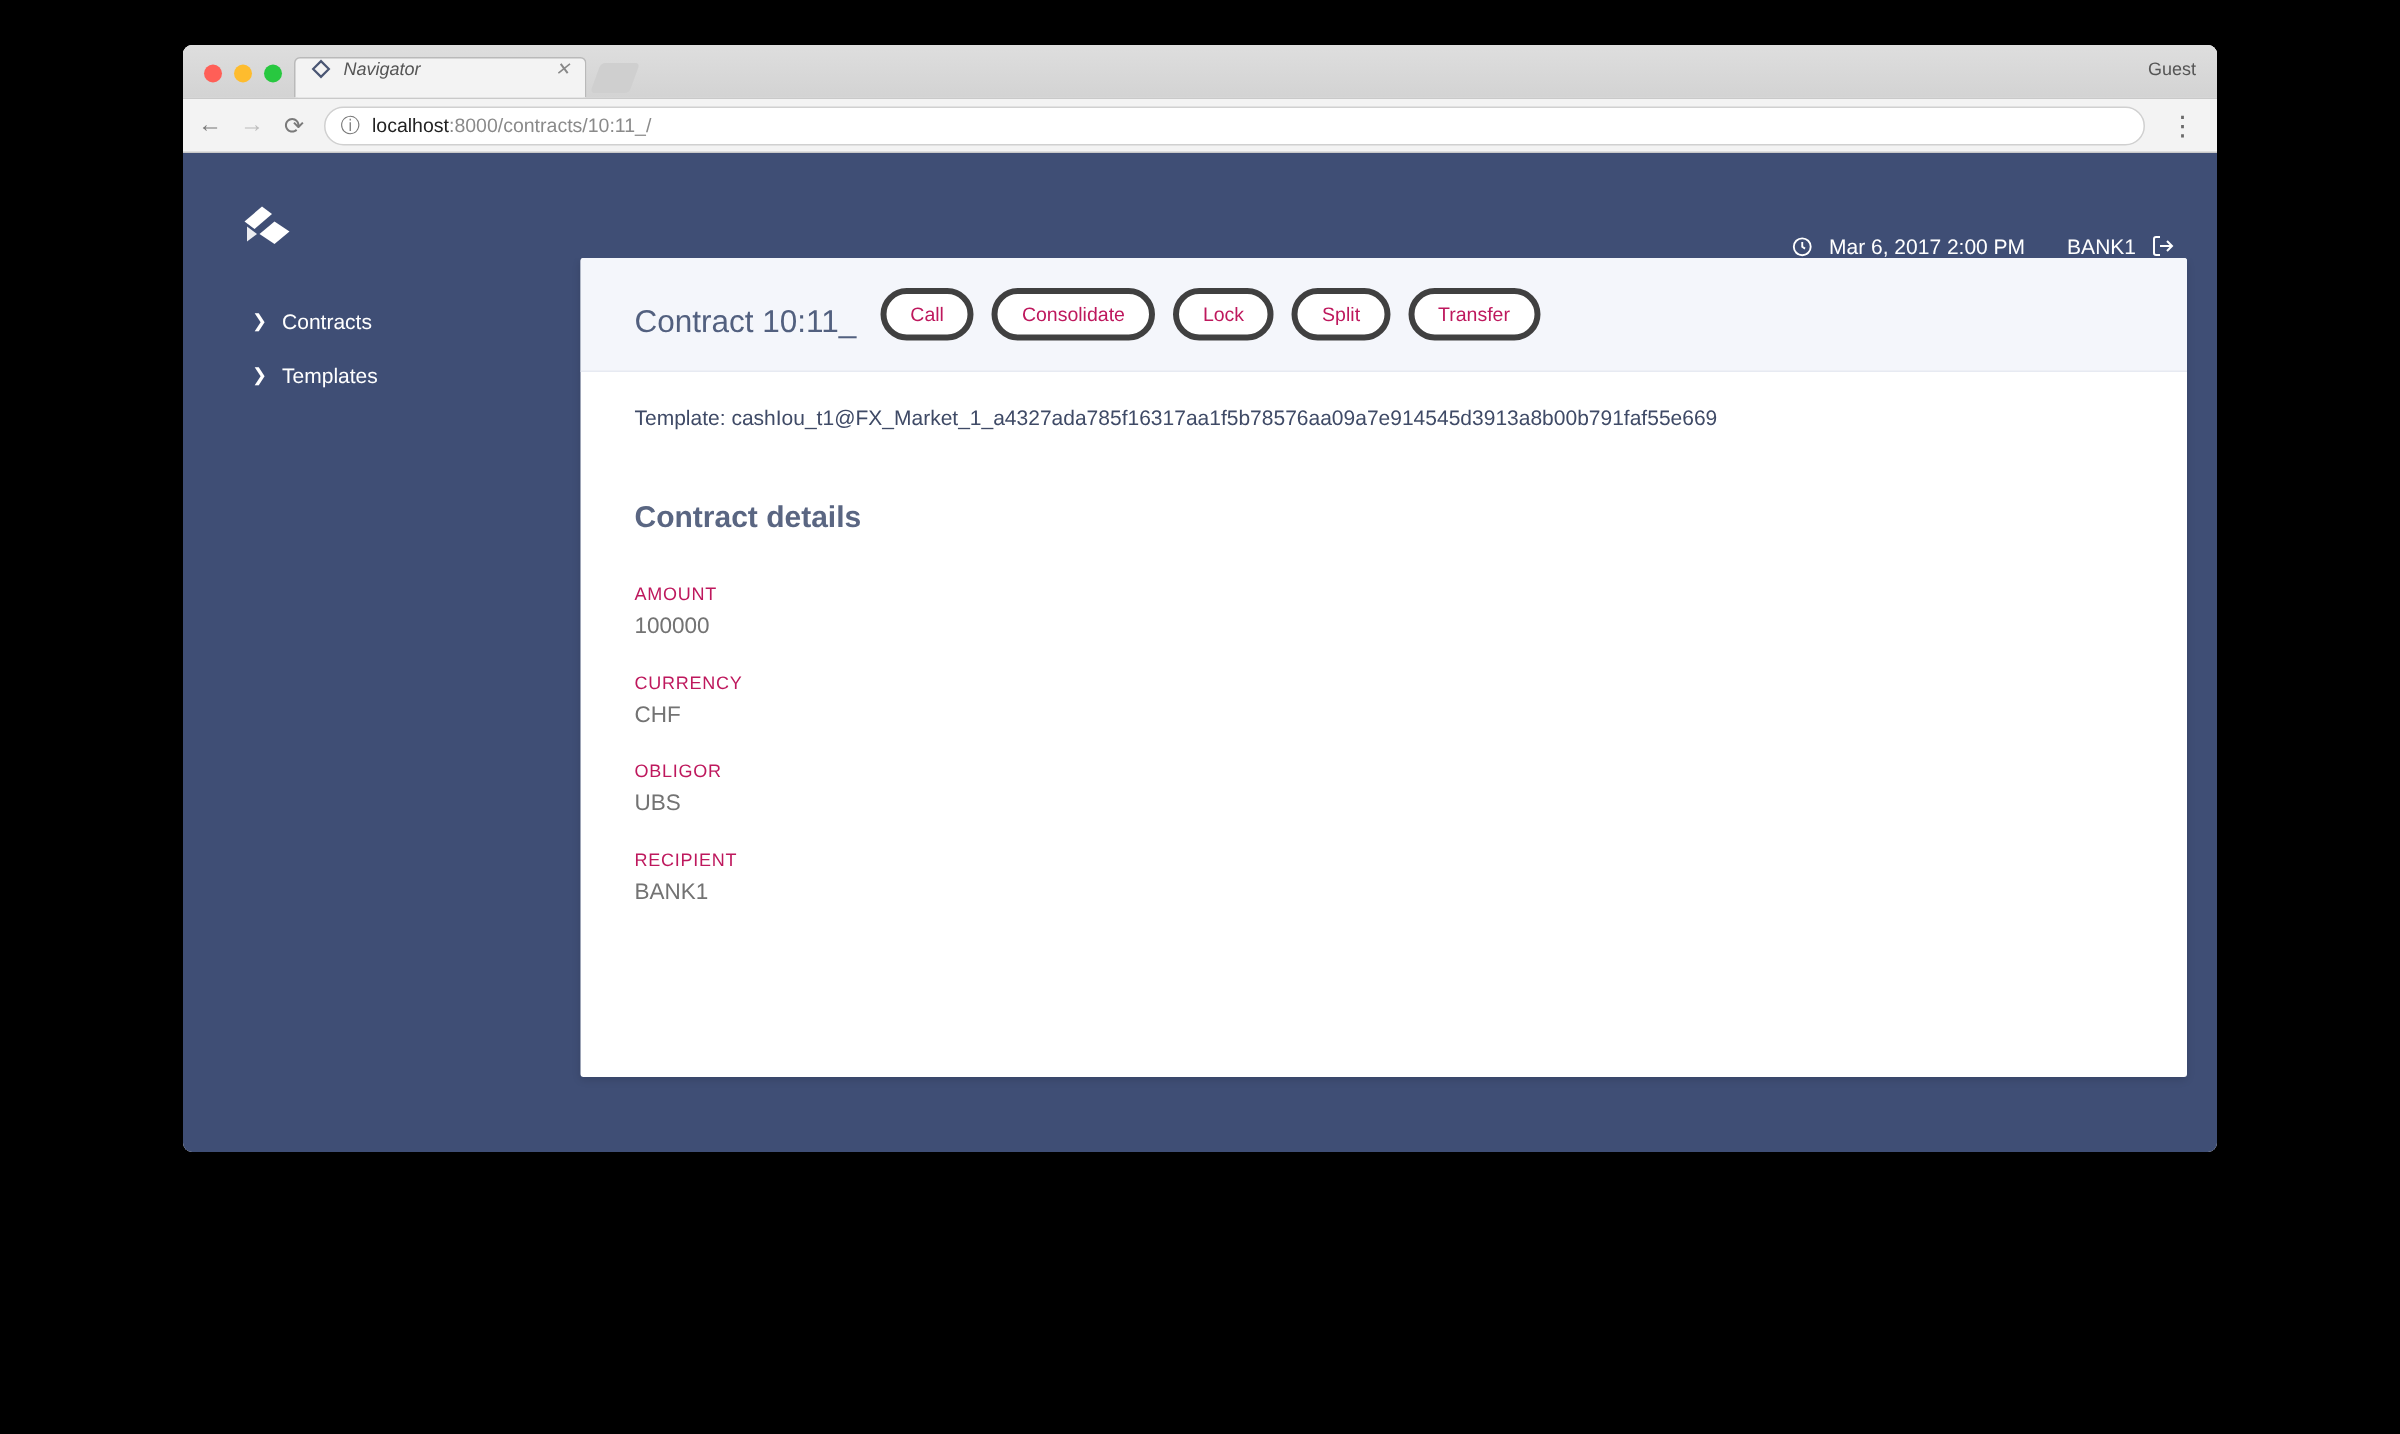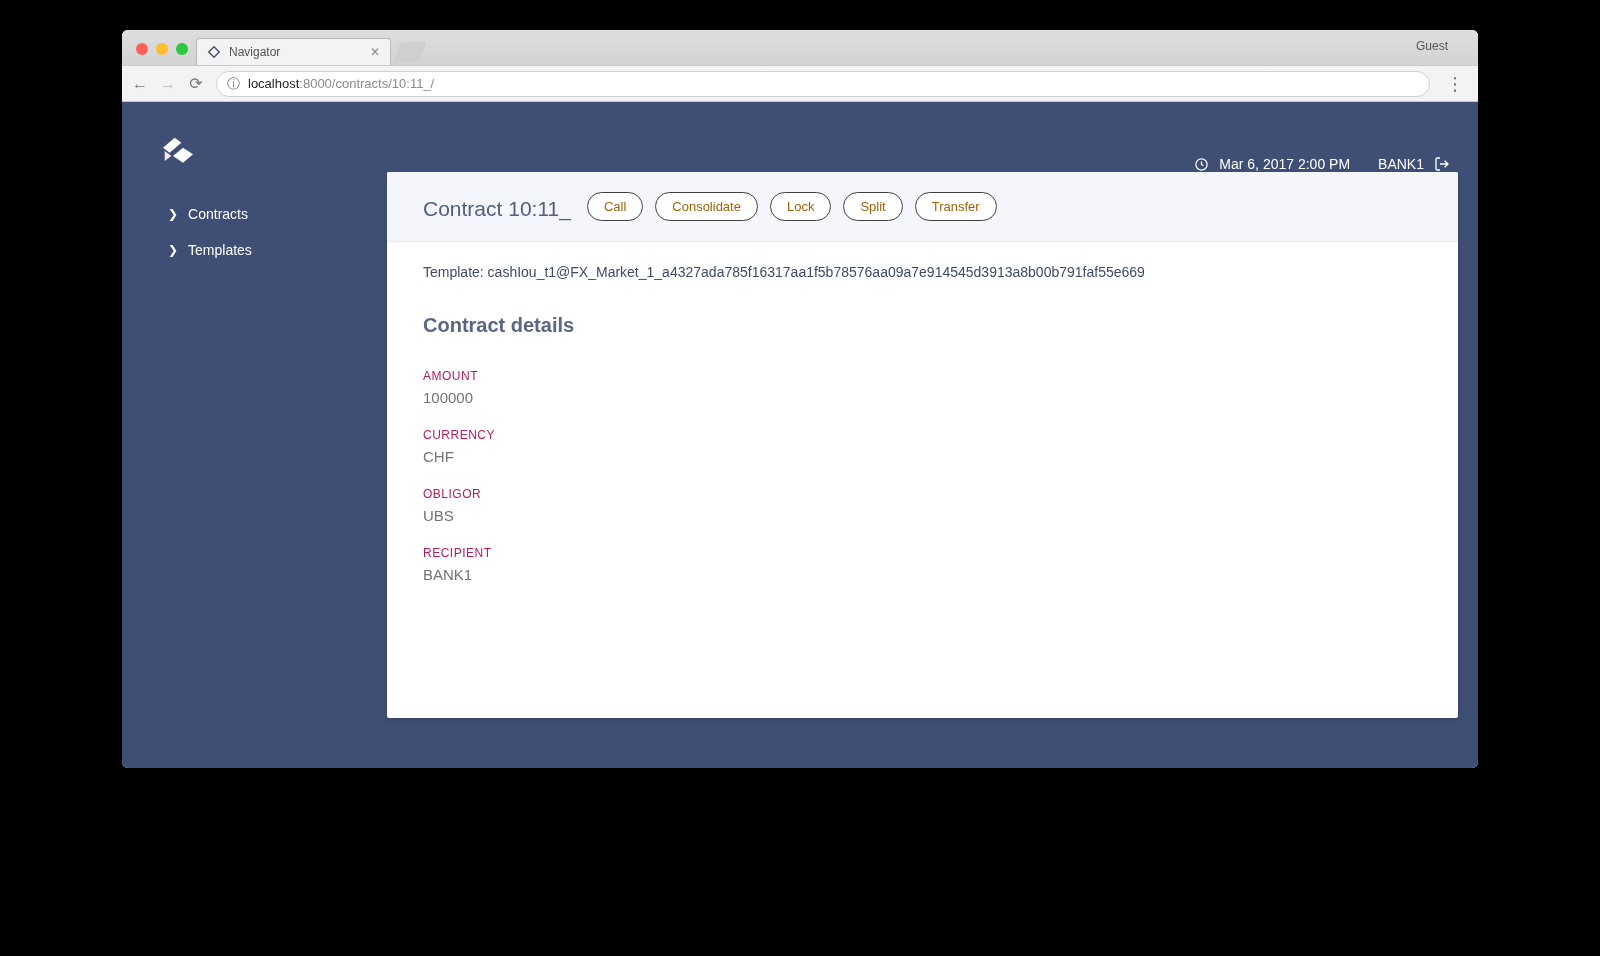--- a/index.html
+++ b/index.html
@@ -52,38 +52,39 @@
   .t-grn { background:#28c840; }
   .tab {
     background: #f3f3f3;
     border: 1px solid #b9b9b9;
     border-bottom: none;
     border-top-left-radius: 4px;
     border-top-right-radius: 4px;
     height: 27px;
     min-width: 195px;
     display: flex;
-    align-items: center;
+    align-items: flex-start;
     padding: 0 10px;
     gap: 8px;
     font-size: 12px;
     color:#555;
     position: relative;
+    font-style: italic;
   }
   .tab .favicon { width:14px;height:14px;display:inline-flex;align-items:center;justify-content:center; }
   .tab .tab-x { margin-left:auto; color:#888; font-size:12px; }
   .newtab {
     width: 26px; height:20px;
     margin-left:6px; margin-bottom:3px;
     background:#cfcfcf;
     transform: skewX(-20deg);
     border-radius:3px;
   }
   .guest {
-    position:absolute; right:30px; top:9px;
+    position:absolute; right:14px; top:9px;
     font-size:12px; color:#555;
   }
   .addrbar {
     height: 37px;
     background: #f3f3f3;
     border-top:1px solid #c9c9c9;
     border-bottom:1px solid #c9c9c9;
     display:flex;
     align-items:center;
     padding: 0 10px;
@@ -168,35 +169,35 @@
     border-bottom:1px solid #e7eaf2;
   }
   .panel-title {
     font-size:21px;
     color:#52607f;
     font-weight:500;
   }
   .actions { display:flex; gap:12px; }
   .pill-btn {
     background:#fff;
-    border:1px solid #404040;
-    color:#a16207;
+    border:4px solid #404040;
+    color:#be185d;
     font-size:13px;
     padding:6px 16px;
     border-radius:18px;
     cursor:pointer;
   }
   .panel-body {
     padding: 22px 36px 40px;
     color:#3e4a66;
   }
   .template-line {
     font-size:14px;
     color:#3f4a66;
-    margin-bottom: 34px;
+    margin-bottom: 48px;
     word-break:break-all;
   }
   .section-title {
     font-size:20px;
     font-weight:700;
     color:#5a6682;
     margin-bottom: 32px;
   }
   .field { margin-bottom: 22px; }
   .field-label {

